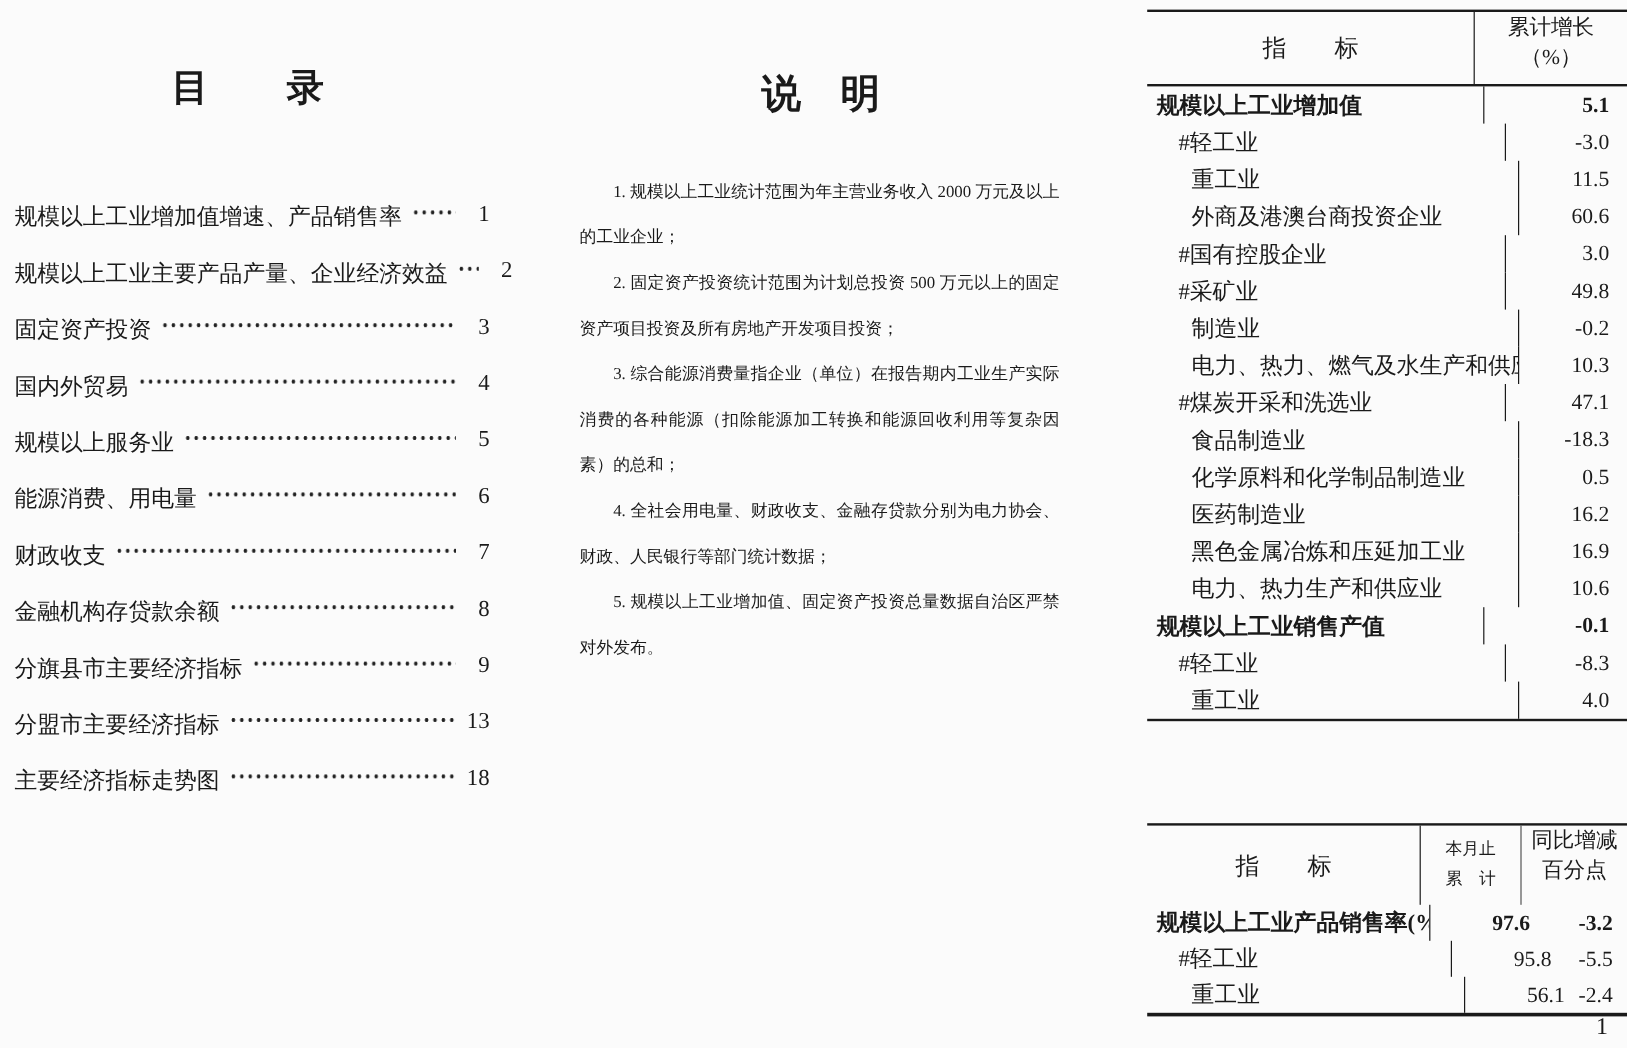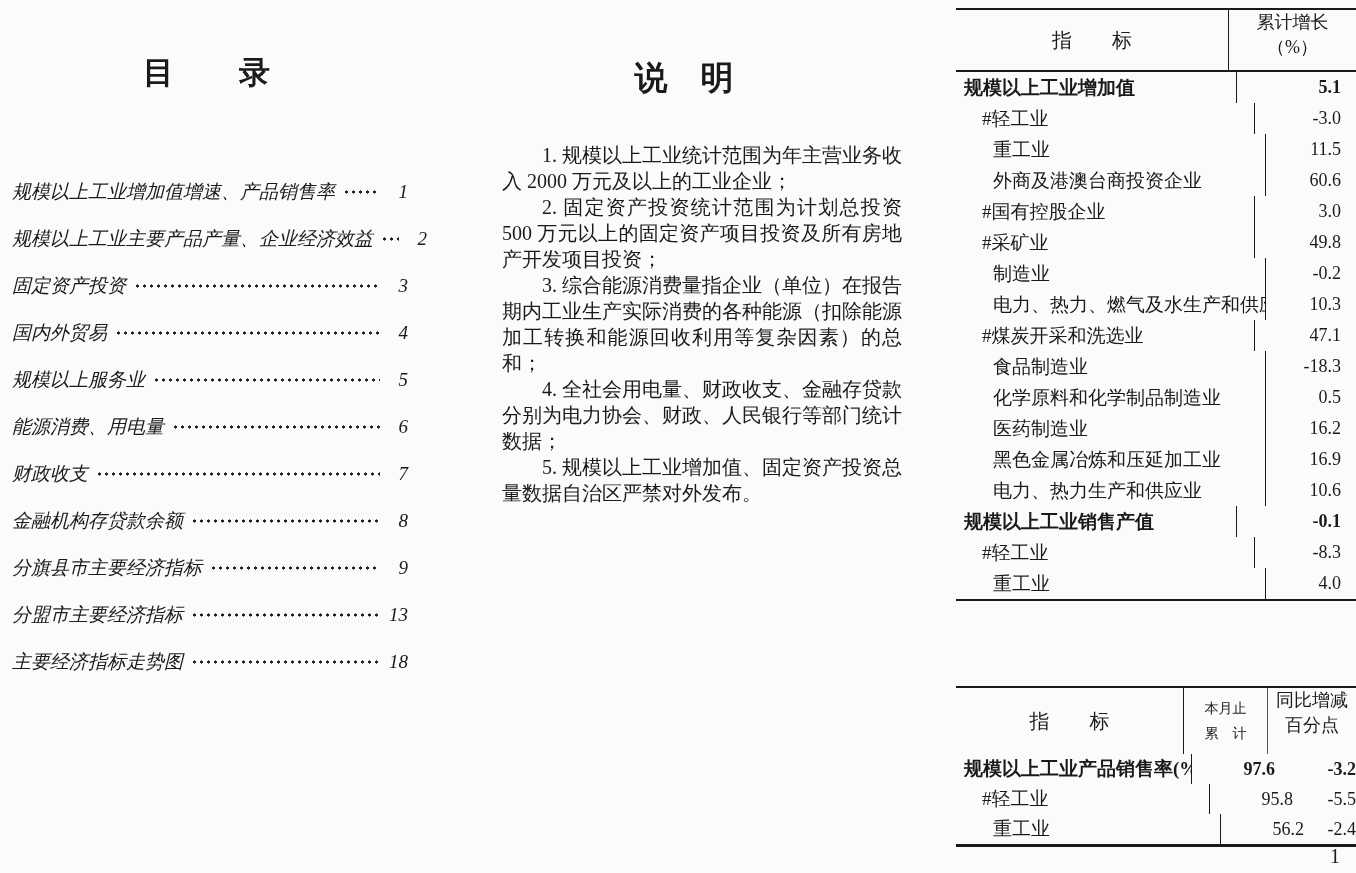--- a/index.html
+++ b/index.html
@@ -9,37 +9,37 @@
     font-family:"Liberation Serif","DejaVu Serif",serif;
   }
   .bold { font-weight:bold; }
 
   
   .toc-title {
     position:absolute; left:9px; top:52px; width:396px;
     text-align:center; font-size:31px; font-weight:bold; letter-spacing:1px;
   }
   .toc-list { position:absolute; left:12px; top:168px; width:396px; }
-  .toc-item { height:47px; display:flex; align-items:center; font-size:19px;font-style:italic; }
+  .toc-item { height:47px; display:flex; align-items:flex-start; font-size:19px; }
   .toc-item-label { white-space:nowrap; }
   .toc-dots {
     flex:1; height:18px; margin:0 6px 0 8px; min-width:18px;
     background-image:radial-gradient(circle, #222 1.4px, rgba(0,0,0,0) 1.7px);
     background-size:7px 18px; background-repeat:repeat-x; background-position:0 center;
   }
   .toc-page { min-width:22px; text-align:right; font-size:19px; }
 
   
   .notes-title {
     position:absolute; left:483px; top:56px; width:402px;
     text-align:center; font-size:33px; font-weight:bold;
   }
   .notes-body {
-    position:absolute; left:502px; top:142px; width:400px;
-    font-size:20px; line-height:26px; text-align:justify;
+    position:absolute; left:483px; top:142px; width:400px;
+    font-size:14px; line-height:38px; text-align:justify;
   }
   .notes-body p { margin:0; text-indent:2em; }
 
   
   .t1 { position:absolute; left:956px; top:8px; width:400px;
         border-top:2.5px solid #1a1a1a; border-bottom:2.5px solid #1a1a1a; }
   .t1-header { display:flex; height:60px; border-bottom:2px solid #1a1a1a; }
   .t1-h-ind { width:272px; display:flex; align-items:center; justify-content:center;
               font-size:20px; }
   .t1-h-growth { flex:1; border-left:1.5px solid #1a1a1a; display:flex; flex-direction:column;
@@ -60,21 +60,21 @@
   .t2-h-ind { width:227px; display:flex; align-items:center; justify-content:center; font-size:20px; }
   .t2-h-cum { width:83px; border-left:1.5px solid #1a1a1a; display:flex; flex-direction:column;
               align-items:center; justify-content:center; font-size:14px; line-height:25px; }
   .t2-h-yoy { flex:1; border-left:1.5px solid #555; display:flex; flex-direction:column;
               align-items:center; font-size:18px; line-height:25px; }
   .t2-row { display:flex; height:30px; }
   .t2-label { width:227px; display:flex; align-items:center; font-size:19px; white-space:nowrap; overflow:hidden; }
   .t2-cum { width:83px; border-left:1.5px solid #1a1a1a; display:flex; align-items:center;
             justify-content:flex-end; padding-right:5px; font-size:18px; }
   .t2-yoy { flex:1; display:flex; align-items:center; justify-content:flex-end;
-            font-size:18px; }
+            padding-right:12px; font-size:18px; }
 
   .page-number { position:absolute; left:1330px; top:845px; font-size:20px; }
 </style>
 </head>
 <body>
 
 <div class="toc-title">目　　录</div>
 
 <div class="toc-list">
 
@@ -280,19 +280,19 @@
       </div>
 
       <div class="t2-row">
         <div class="t2-label ind1">#轻工业</div>
         <div class="t2-cum">95.8</div>
         <div class="t2-yoy">-5.5</div>
       </div>
 
       <div class="t2-row">
         <div class="t2-label ind2">重工业</div>
-        <div class="t2-cum">56.2</div>
+        <div class="t2-cum">56.1</div>
         <div class="t2-yoy">-2.4</div>
       </div>
     </div>
 </div>
 
 <div class="page-number">1</div>
 
 </body></html>

